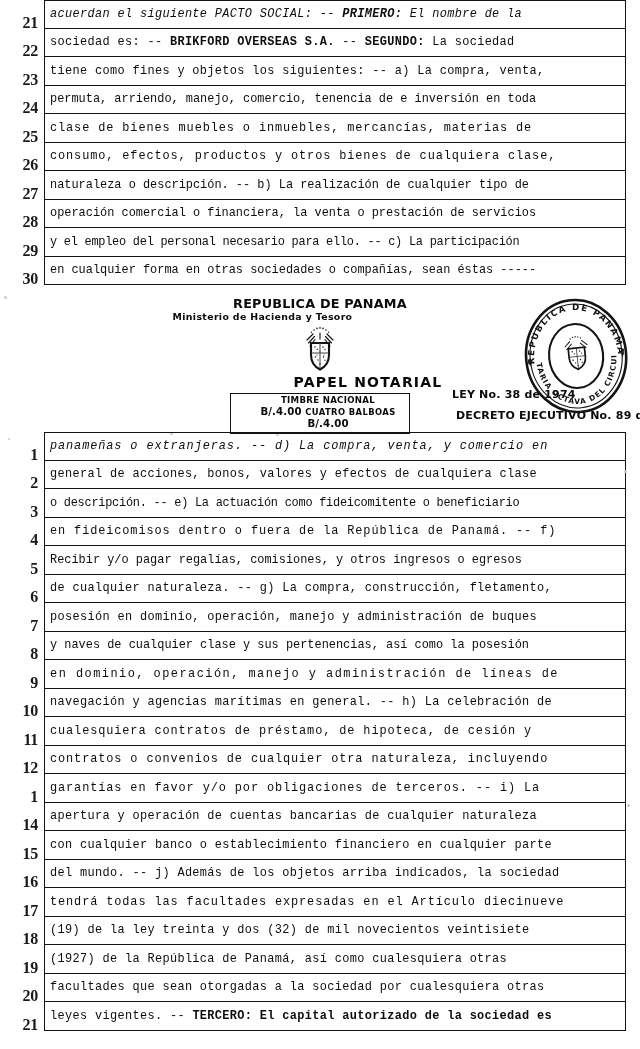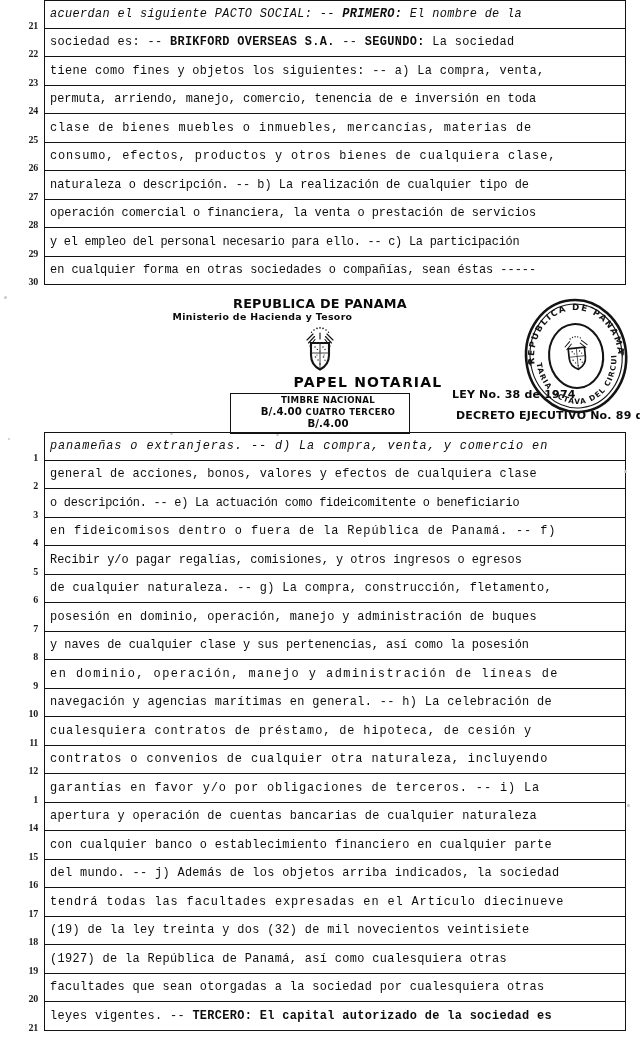--- a/index.html
+++ b/index.html
@@ -41,21 +41,21 @@
   }
 
   .line-num {
     position: absolute;
     left: 14px;
     bottom: -2px;
     width: 24px;
     text-align: right;
     font-family: "Liberation Serif", "DejaVu Serif", serif;
     font-weight: 700;
-    font-size: 10px;
+    font-size: 16px;
     line-height: 1;
     color: #1a1a1a;
     letter-spacing: -0.3px;
   }
 
   .line-text {
     position: absolute;
     left: 44px;
     right: 14px;
     top: 0;
@@ -333,21 +333,21 @@
         </g>
       </svg>
     </div>
 
     <div class="papel-title">PAPEL NOTARIAL</div>
 
     <div class="timbre-box">
       <div class="timbre-1">TIMBRE NACIONAL</div>
       <div class="timbre-2">
         <span>B/.4.00</span>
-        <span class="small">CUATRO TERCERO</span>
+        <span class="small">CUATRO BALBOAS</span>
         <span>B/.4.00</span>
       </div>
     </div>
 
     <div class="legal-ref ley">LEY No. 38 de 1974</div>
     <div class="legal-ref decreto">DECRETO EJECUTIVO No. 89 de 1974</div>
   </div>
 
   <div class="seal">
     <svg viewBox="0 0 112 122" xmlns="http://www.w3.org/2000/svg">

